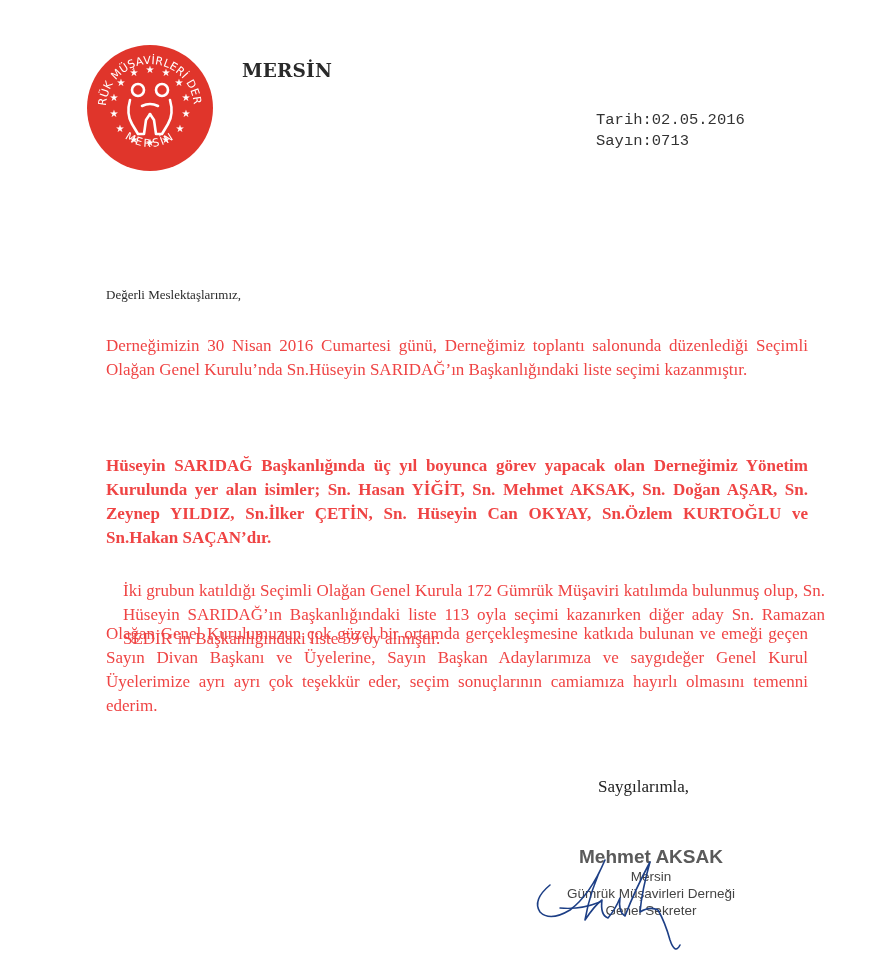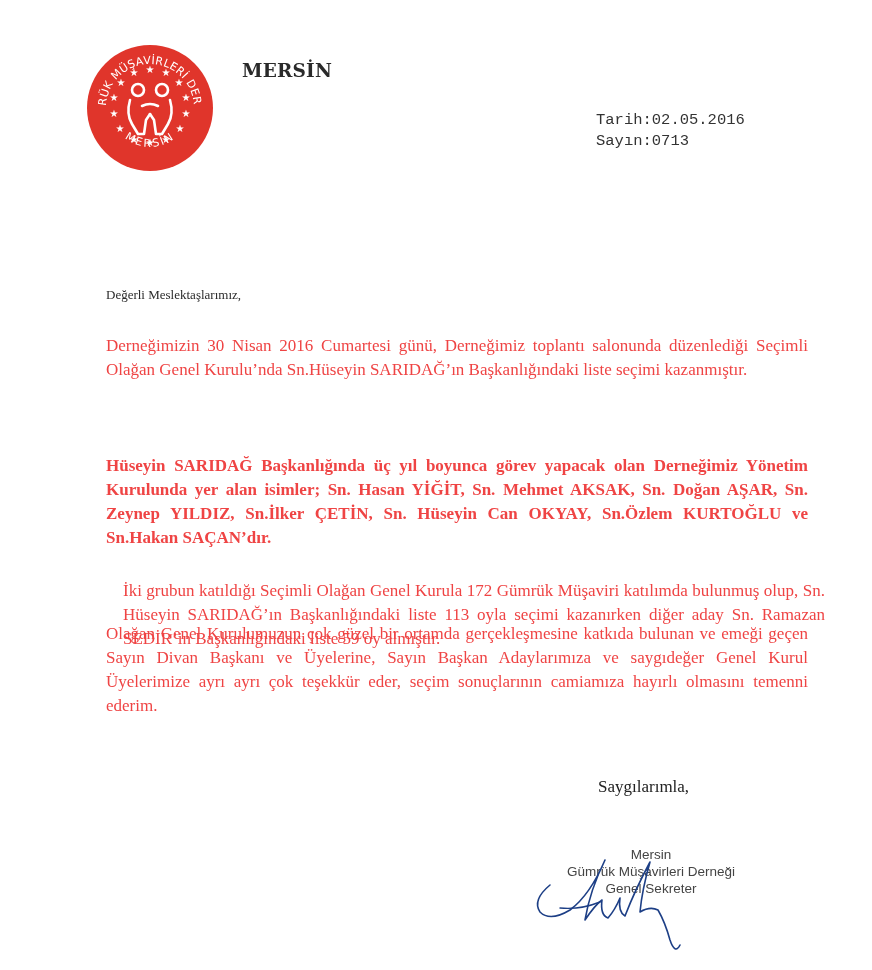--- a/index.html
+++ b/index.html
@@ -85,20 +85,21 @@
 <div class="salutation">Değerli Meslektaşlarımız,</div>
 
 <p class="para p1" style="margin:0">Derneğimizin 30 Nisan 2016 Cumartesi günü, Derneğimiz toplantı salonunda düzenlediği Seçimli Olağan Genel Kurulu’nda Sn.Hüseyin SARIDAĞ’ın Başkanlığındaki liste seçimi kazanmıştır.</p>
 <p class="para p2" style="margin:0">Hüseyin SARIDAĞ Başkanlığında üç yıl boyunca görev yapacak olan Derneğimiz Yönetim Kurulunda yer alan isimler; Sn. Hasan YİĞİT, Sn. Mehmet AKSAK, Sn. Doğan AŞAR, Sn. Zeynep YILDIZ, Sn.İlker ÇETİN, Sn. Hüseyin Can OKYAY, Sn.Özlem KURTOĞLU ve Sn.Hakan SAÇAN’dır.</p>
 <p class="para p3" style="margin:17px">İki grubun katıldığı Seçimli Olağan Genel Kurula 172 Gümrük Müşaviri katılımda bulunmuş olup, Sn. Hüseyin SARIDAĞ’ın Başkanlığındaki liste 113 oyla seçimi kazanırken diğer aday Sn. Ramazan SEDİR’in Başkanlığındaki liste 59 oy almıştır.</p>
 <p class="para p4" style="margin:0">Olağan Genel Kurulumuzun çok güzel bir ortamda gerçekleşmesine katkıda bulunan ve emeği geçen Sayın Divan Başkanı ve Üyelerine, Sayın Başkan Adaylarımıza ve saygıdeğer Genel Kurul Üyelerimize ayrı ayrı çok teşekkür eder, seçim sonuçlarının camiamıza hayırlı olmasını temenni ederim.</p>
 
 <div class="closing">Saygılarımla,</div>
 
 <div class="sign-block">
+  <div class="sign-name">Mehmet AKSAK</div>
   <div class="sign-line">Mersin</div>
   <div class="sign-line">Gümrük Müşavirleri Derneği</div>
   <div class="sign-line">Genel Sekreter</div>
 </div>
 
 <svg class="signature" viewBox="0 0 180 110">
   <path d="M 20 35 Q 2 50 10 62 Q 20 72 40 60 Q 60 45 75 10 Q 60 40 55 70 Q 65 55 72 50 Q 70 65 78 68 Q 85 60 90 48 Q 88 62 95 66 Q 105 40 120 12 Q 112 40 110 62 Q 120 56 128 60 Q 135 72 140 90 Q 145 105 150 95" fill="none" stroke="#1d3f86" stroke-width="1.6" stroke-linecap="round" stroke-linejoin="round"></path>
   <path d="M 30 58 Q 50 60 70 52" fill="none" stroke="#1d3f86" stroke-width="1.4" stroke-linecap="round"></path>
 </svg>
 

